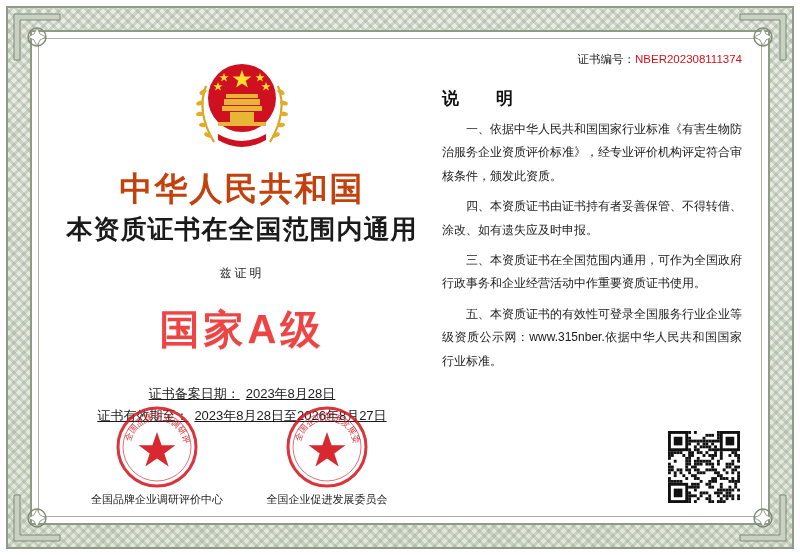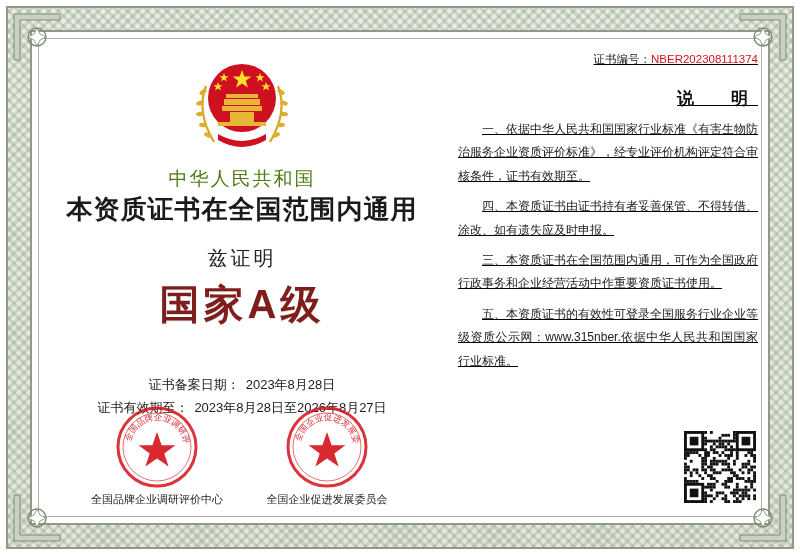--- a/index.html
+++ b/index.html
@@ -74,62 +74,63 @@
     width: 108px;
     height: 104px;
     position: relative;
   }
   .emblem .shield {
     position: absolute;
     left: 0; top: 0;
     width: 108px; height: 104px;
   }
   .title-main {
-    color: #4d7c0f;
-    font-size: 19px;
-    font-weight: normal;
+    color: #c2410c;
+    font-size: 33px;
+    font-weight: bold;
     letter-spacing: 2px;
     line-height: 1.42;
     margin-top: 6px;
     font-family: "Liberation Sans", sans-serif;
   }
   .title-line2 {
     color: #1a1a1a;
     font-size: 26px;
     font-weight: bold;
     letter-spacing: 1px;
     line-height: 1.3;
   }
   .certify-word {
     margin-top: 18px;
-    font-size: 20px;
+    font-size: 12px;
     color: #222;
     letter-spacing: 3px;
   }
   .company {
     margin-top: 14px;
     font-size: 19px;
     font-weight: bold;
     color: #111;
     letter-spacing: 1px;
   }
   .grade {
-    margin-top: 5px;
+    margin-top: 20px;
     font-size: 40px;
     font-weight: bold;
-    color: #7f1d1d;
+    color: #ef4444;
     letter-spacing: 4px;
     text-shadow: 0 1px 0 rgba(0,0,0,0.12);
   }
   .dates {
-    margin-top: 42px;
+    margin-top: 26px;
     font-size: 13px;
     color: #1b1b1b;
     line-height: 1.75;
     text-align: center;
+    text-decoration: underline;
   }
   .dates .row {
     display: block;
     white-space: nowrap;
   }
   .dates .lbl { letter-spacing: 0px; }
   .dates .val { margin-left: 6px; }
 
   
   .seals {
@@ -155,40 +156,39 @@
   .seal-caption {
     margin-top: 2px;
     font-size: 11px;
     color: #1b1b1b;
     white-space: nowrap;
   }
 
   
   .right-panel {
     position: absolute;
-    right: 0;
+    right: 16px;
     top: 0;
     width: 300px;
     height: 100%;
-    text-decoration: underline;
   }
   .cert-no {
     font-size: 11.5px;
     color: #1b1b1b;
     text-align: right;
     margin-top: 10px;
     white-space: nowrap;
   }
   .cert-no .num {
     color: #d4111a;
     font-family: "Liberation Sans", sans-serif;
     letter-spacing: 0px;
   }
   .notice-title {
-    text-align: right;
+    text-align: left;
     font-size: 17px;
     font-weight: bold;
     letter-spacing: 10px;
     color: #111;
     margin-top: 20px;
     margin-bottom: 8px;
   }
   .notice-item {
     font-size: 12px;
     line-height: 1.95;
@@ -356,21 +356,21 @@
       </div>
     </div>
 
     <div class="right-panel">
       <div class="cert-no">
         <span>证书编号：</span><span class="num">NBER202308111374</span>
       </div>
 
       <div class="notice-title">说　明</div>
 
-      <div class="notice-item">一、依据中华人民共和国国家行业标准《有害生物防治服务企业资质评价标准》，经专业评价机构评定符合审核条件，证书有效期至。</div>
+      <div class="notice-item">一、依据中华人民共和国国家行业标准《有害生物防治服务企业资质评价标准》，经专业评价机构评定符合审核条件，颁发此资质。</div>
       <div class="notice-item">四、本资质证书由证书持有者妥善保管、不得转借、涂改、如有遗失应及时申报。</div>
       <div class="notice-item">三、本资质证书在全国范围内通用，可作为全国政府行政事务和企业经营活动中作重要资质证书使用。</div>
       <div class="notice-item">五、本资质证书的有效性可登录全国服务行业企业等级资质公示网：www.315nber.依据中华人民共和国国家行业标准。</div>
 
       <div class="qr">
         <div class="qr-grid" id="qr-grid"><svg width="72" height="72" viewBox="0 0 72 72">
               <rect width="72" height="72" fill="#ffffff"></rect>
               <rect x="20.16" y="0.00" width="2.88" height="2.88" fill="#111111"></rect>
               <rect x="25.92" y="0.00" width="2.88" height="2.88" fill="#111111"></rect>
               <rect x="48.96" y="0.00" width="2.88" height="2.88" fill="#111111"></rect>

